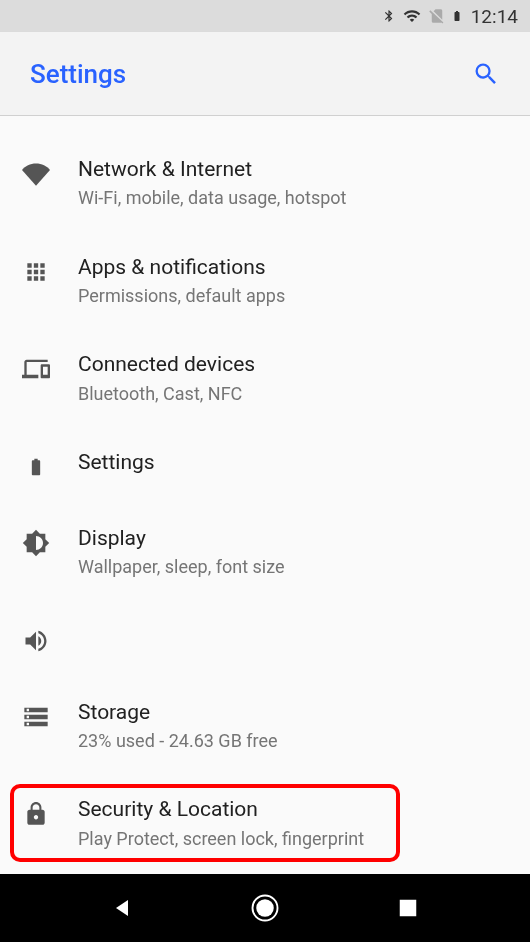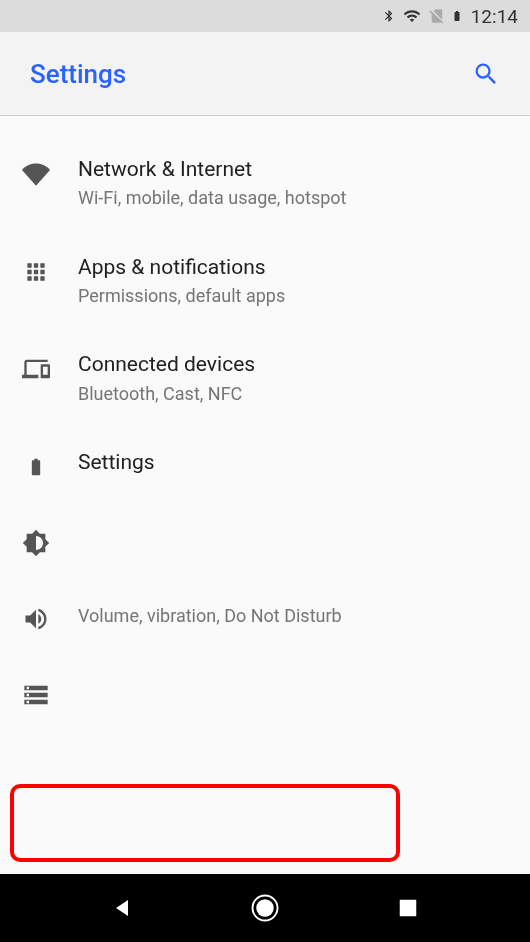--- a/index.html
+++ b/index.html
@@ -189,42 +189,58 @@
     </div>
   </div>
 
   <div class="setting-row">
     <div class="setting-icon">
       <svg width="28" height="28" viewBox="0 0 24 24">
           <path fill="#555" d="M20 8.69V4h-4.69L12 .69 8.69 4H4v4.69L.69 12 4 15.31V20h4.69L12 23.31 15.31 20H20v-4.69L23.31 12 20 8.69zM12 18V6c3.31 0 6 2.69 6 6s-2.69 6-6 6z"></path>
         </svg>
     </div>
     <div class="setting-text">
+      <div class="setting-title">Display</div>
+      <div class="setting-sub">Wallpaper, sleep, font size</div>
     </div>
   </div>
 
   <div class="setting-row">
     <div class="setting-icon">
       <svg width="28" height="28" viewBox="0 0 24 24">
           <path fill="#555" d="M3 9v6h4l5 5V4L7 9H3zm13.5 3c0-1.77-1.02-3.29-2.5-4.03v8.05c1.48-.73 2.5-2.25 2.5-4.02zM14 3.23v2.06c2.89.86 5 3.54 5 6.71s-2.11 5.85-5 6.71v2.06c4.01-.91 7-4.49 7-8.77s-2.99-7.86-7-8.77z"></path>
         </svg>
     </div>
     <div class="setting-text">
-      <div class="setting-sub">Volume, vibration, Do Not Disturb</div>
     </div>
   </div>
 
   <div class="setting-row">
     <div class="setting-icon">
       <svg width="28" height="28" viewBox="0 0 24 24">
           <path fill="#555" d="M2 20h20v-4H2v4zm2-3h2v2H4v-2zM2 4v4h20V4H2zm4 3H4V5h2v2zm-4 7h20v-4H2v4zm2-3h2v2H4v-2z"></path>
         </svg>
     </div>
-  </div>
-
+    <div class="setting-text">
+      <div class="setting-title">Storage</div>
+      <div class="setting-sub">23% used - 24.63 GB free</div>
+    </div>
+  </div>
+
+  <div class="setting-row">
+    <div class="setting-icon">
+      <svg width="26" height="26" viewBox="0 0 24 24">
+          <path fill="#555" d="M18 8h-1V6c0-2.76-2.24-5-5-5S7 3.24 7 6v2H6c-1.1 0-2 .9-2 2v10c0 1.1.9 2 2 2h12c1.1 0 2-.9 2-2V10c0-1.1-.9-2-2-2zm-6 9c-1.1 0-2-.9-2-2s.9-2 2-2 2 .9 2 2-.9 2-2 2zm3.1-9H8.9V6c0-1.71 1.39-3.1 3.1-3.1s3.1 1.39 3.1 3.1v2z"></path>
+        </svg>
+    </div>
+    <div class="setting-text">
+      <div class="setting-title">Security &amp; Location</div>
+      <div class="setting-sub">Play Protect, screen lock, fingerprint</div>
+    </div>
+  </div>
 
 </div>
 
 <div class="highlight-box"></div>
 
 <div class="nav-bar">
   <div class="nav-btn">
     <svg width="24" height="24" viewBox="0 0 24 24">
         <path fill="#fff" d="M18 4l-12 8 12 8z"></path>
       </svg>

